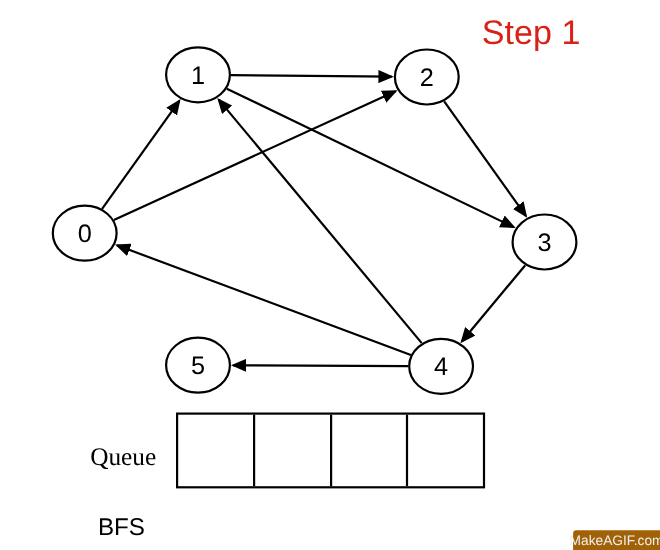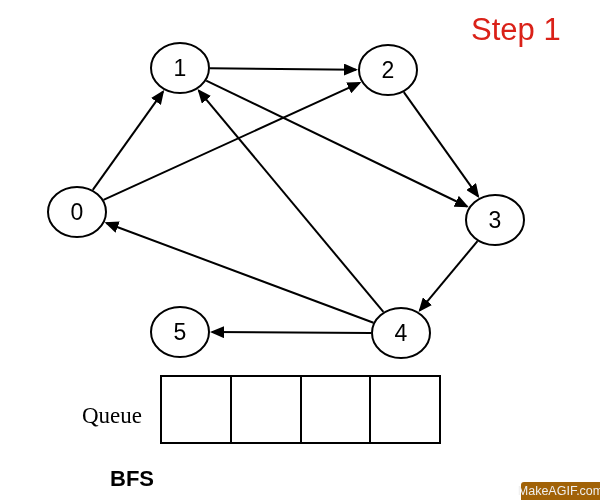--- a/index.html
+++ b/index.html
@@ -48,24 +48,24 @@
     display: flex;
     background: #ffffff;
   }
   .queue-cell {
     flex: 1 1 0;
     border-left: 2px solid #000000;
   }
   .queue-cell:first-child { border-left: none; }
   #bfs-label {
     position: absolute;
-    left: 110px;
+    left: 89px;
     top: 466px;
     font-size: 22px;
-    font-weight: 700;
+    font-weight: 400;
     color: #000000;
   }
   #watermark {
     position: absolute;
     left: 521px;
     top: 482px;
     width: 79px;
     height: 18px;
     display: flex;
     align-items: center;
@@ -117,21 +117,21 @@
           <ellipse cx="401" cy="333" rx="29" ry="25" fill="#ffffff" stroke="#000000" stroke-width="2"></ellipse>
           <text x="401" y="341" class="node-label-text">4</text>
         </g>
         <g>
           <ellipse cx="180" cy="332" rx="29" ry="25" fill="#ffffff" stroke="#000000" stroke-width="2"></ellipse>
           <text x="180" y="340" class="node-label-text">5</text>
         </g>
       </g>
   </svg>
 
-  <div id="step-label" style="color: rgb(218, 33, 24); margin-left: 33px;">Step 1</div>
+  <div id="step-label" style="color: rgb(218, 33, 24);">Step 1</div>
 
   <div id="queue-label">Queue</div>
 
   <div id="queue-box">
       <div class="queue-cell"></div>
       <div class="queue-cell"></div>
       <div class="queue-cell"></div>
       <div class="queue-cell"></div>
     </div>
 

